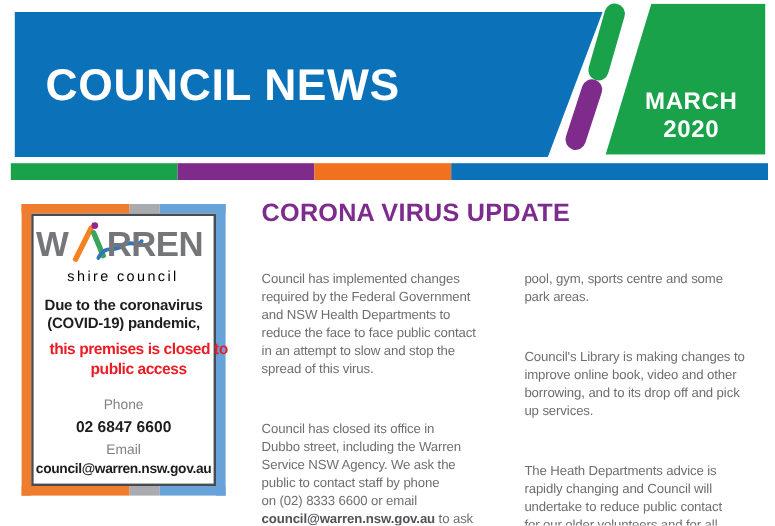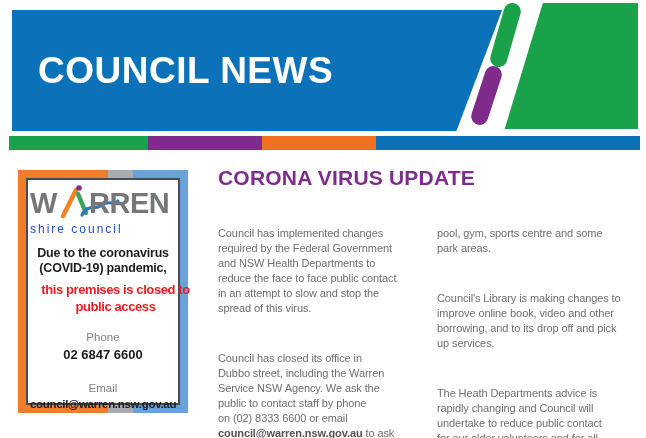--- a/index.html
+++ b/index.html
@@ -52,33 +52,33 @@
   .f-gray   { width:25px; background:#a9abae; }
   .f-blue   { width:55px; background:#67a3d9; }
   .card-inner {
     position:absolute; left:8px; top:8px; right:8px; bottom:8px;
     background:#ffffff; border:2px solid #474b52;
     display:flex; flex-direction:column; align-items:center; text-align:center;
     overflow:visible;
   }
   .logo-block { margin-top:4px; width:146px; }
   .logo-tagline {
-    color:#1d4ed8; font-size:12px; letter-spacing:2px; text-align:left;
+    color:#000000; font-size:12px; letter-spacing:2px; text-align:center;
     padding-right:1px; margin-top:-2px; white-space:nowrap;
   }
   .notice {
     margin-top:10px; font-weight:700; color:#1d1d1f; font-size:12.5px;
     line-height:15px; white-space:nowrap; letter-spacing:-0.2px;text-align:right;
   }
   .closed {
     margin-top:5px; font-weight:700; color:#ed1c24; font-size:13px;
     line-height:17px; white-space:nowrap; letter-spacing:-0.4px;padding-left:25px;
   }
   .contact-label { margin-top:16px; color:#808184; font-size:11.5px; line-height:13px; }
-  .contact-label.second { margin-top:20px; }
+  .contact-label.second { margin-top:6px; }
   .contact-value { margin-top:3px; font-weight:700; color:#1d1d1f; font-size:13px; white-space:nowrap; }
   .contact-value.email { font-size:11.5px; letter-spacing:-0.3px; }
 
   
   .article { position:absolute; left:218px; top:167px; width:424px; }
   .article h1 {
     margin:0 0 7px 0; font-size:21px; line-height:22px; font-weight:700;
     color:#7d2c8d; letter-spacing:0.2px; white-space:nowrap;
   }
   .cols { display:flex; gap:14px; }
@@ -91,20 +91,24 @@
 </style>
 </head>
 <body>
 
 <div class="header">
   <div class="hdr-blue"></div>
   <div class="hdr-green"></div>
   <div class="capsule capsule-green"></div>
   <div class="capsule capsule-purple"></div>
   <div class="hdr-title">COUNCIL NEWS</div>
+  <div class="hdr-date">
+    <div>MARCH</div>
+    <div>2020</div>
+  </div>
 </div>
 
 <div class="stripe">
   <div class="seg-green"></div>
   <div class="seg-purple"></div>
   <div class="seg-orange"></div>
   <div class="seg-blue"></div>
 </div>
 
 <div class="card">

